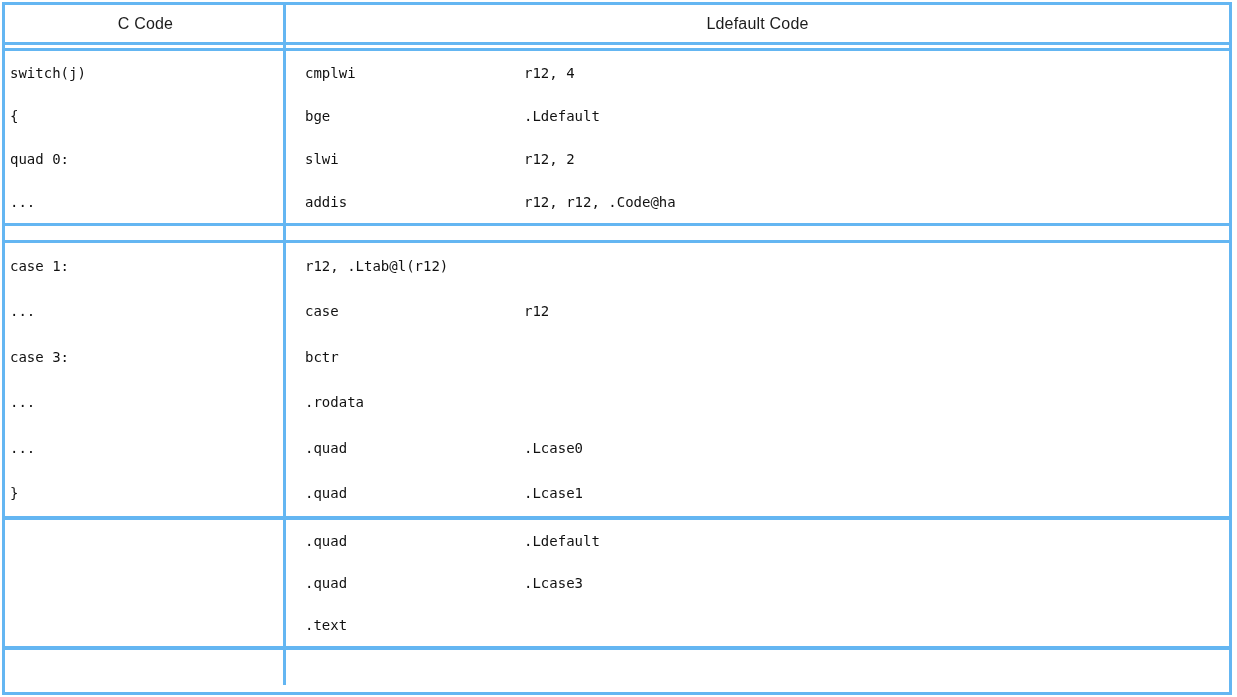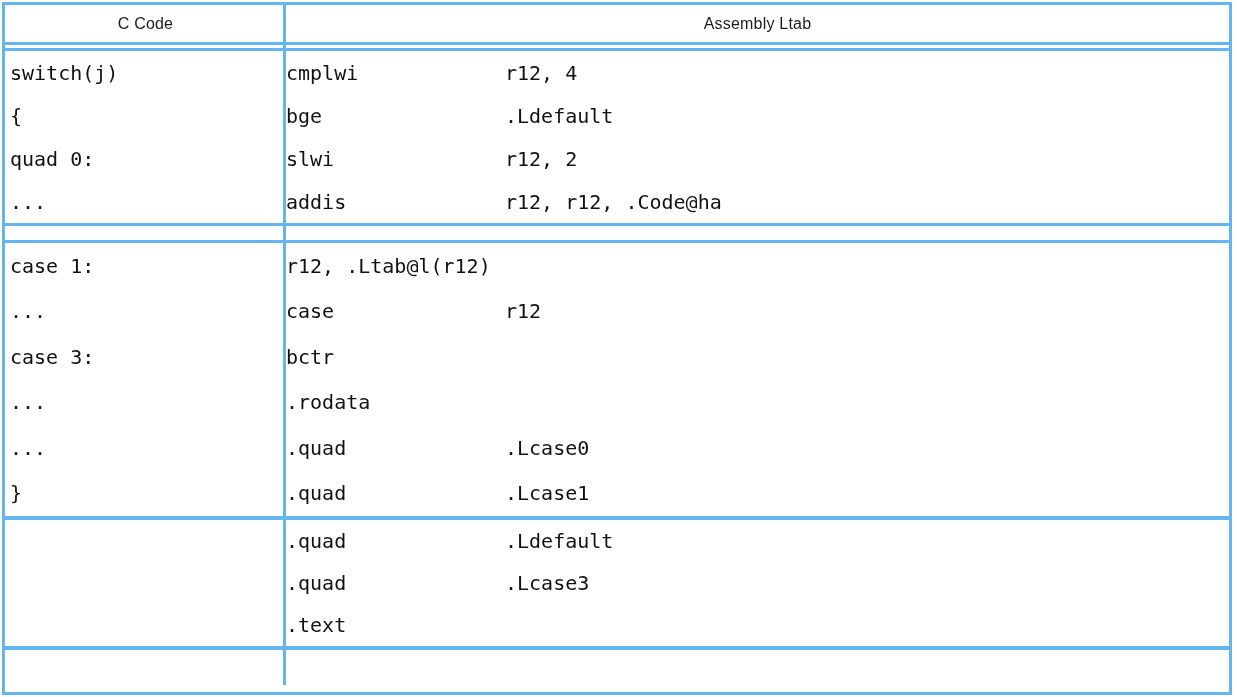--- a/index.html
+++ b/index.html
@@ -65,52 +65,52 @@
   .group-3 {
     border-bottom: 4px solid #64b6f2;
   }
   .row { display: flex; align-items: center; }
   .group-1 .row { height: 43px; }
   .group-2 .row { height: 45.5px; }
   .group-3 .row { height: 42px; }
 
   .code {
     font-family: "DejaVu Sans Mono", "Liberation Mono", monospace;
-    font-size: 20px;
+    font-size: 14px;
     color: #111111;
     white-space: pre;
   }
   .cell-c {
     width: 281px;
     padding-left: 5px;
     box-sizing: border-box;
     overflow: hidden;
   }
   .cell-asm {
     flex: 1;
-    padding-left: 0;
+    padding-left: 19px;
     box-sizing: border-box;
     display: flex;
   }
   .mnemonic {
     display: inline-block;
     width: 219px;
     flex: 0 0 219px;
   }
   .operands { display: inline-block; }
 </style>
 </head>
 <body>
 
 <div class="stage">
   <div class="frame">
 
     <div class="header-row">
       <div class="header-cell left">C Code</div>
-      <div class="header-cell right">Assembly Ltab</div>
+      <div class="header-cell right">Ldefault Code</div>
     </div>
 
     <div class="group group-1">
         <div class="row">
           <div class="cell-c code">switch(j)</div>
           <div class="cell-asm code"><span class="mnemonic">cmplwi</span><span class="operands">r12, 4</span></div>
         </div>
         <div class="row">
           <div class="cell-c code">{</div>
           <div class="cell-asm code"><span class="mnemonic">bge</span><span class="operands">.Ldefault</span></div>

